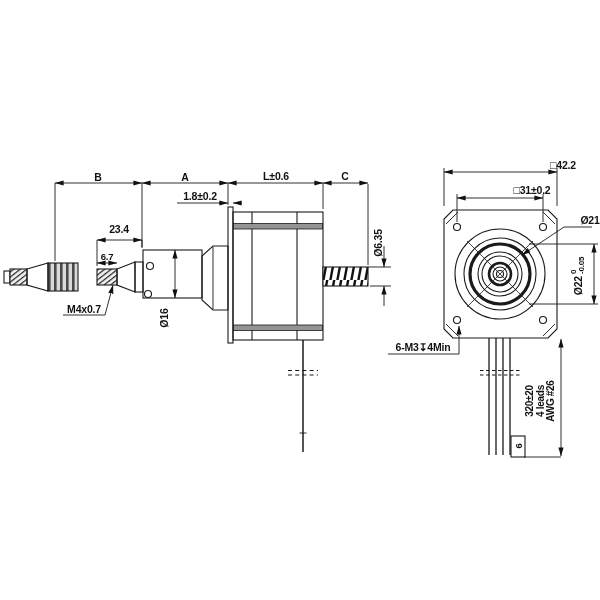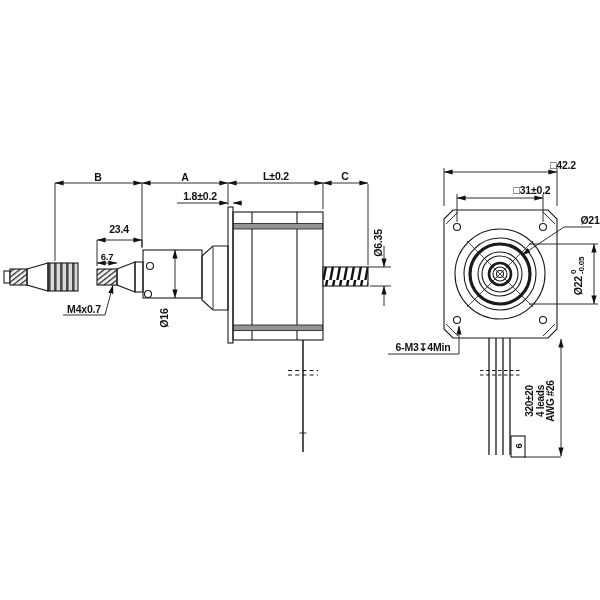--- a/index.html
+++ b/index.html
@@ -200,21 +200,21 @@
       <g stroke-width="0.9">
         <line x1="561" y1="339" x2="561" y2="456" marker-start="url(#ae)" marker-end="url(#ae)"></line>
         <line x1="524" y1="457" x2="561" y2="457"></line>
         <rect x="511" y="436" width="14" height="21" stroke-width="1.1"></rect>
       </g>
     </g>
   </svg>
 
   <div class="lbl" style="left:98px;top:177px;">B</div>
   <div class="lbl" style="left:185px;top:177px;">A</div>
-  <div class="lbl" style="left:276px;top:176px;">L±0.2</div>
+  <div class="lbl" style="left:276px;top:176px;">L±0.6</div>
   <div class="lbl" style="left:345px;top:176px;">C</div>
   <div class="lbl" style="left:200px;top:196px;">1.8±0.2</div>
   <div class="lbl" style="left:119px;top:229px;">23.4</div>
   <div class="lbl sm" style="left:107px;top:256px;">6.7</div>
   <div class="lbl" style="left:84px;top:309px;">M4x0.7</div>
   <div class="lbl rot" style="left:164px;top:318px;">Ø16</div>
   <div class="lbl rot" style="left:378px;top:243px;">Ø6.35</div>
 
   <div class="lbl" style="left:528px;top:165px;margin-left:35px;">□42.2</div>
   <div class="lbl" style="left:500px;top:190px;margin-left:32px;">□31±0.2</div>

